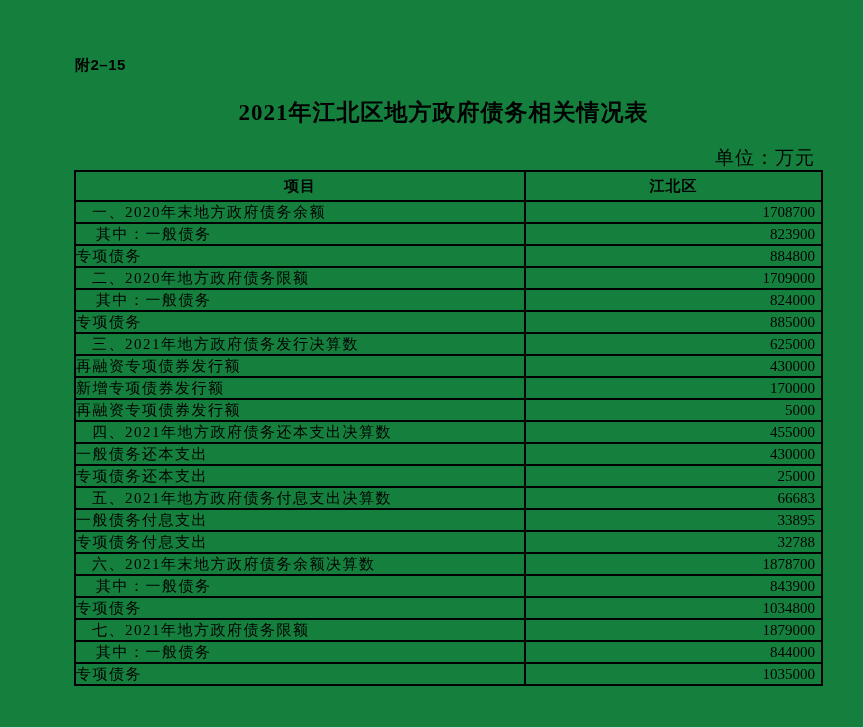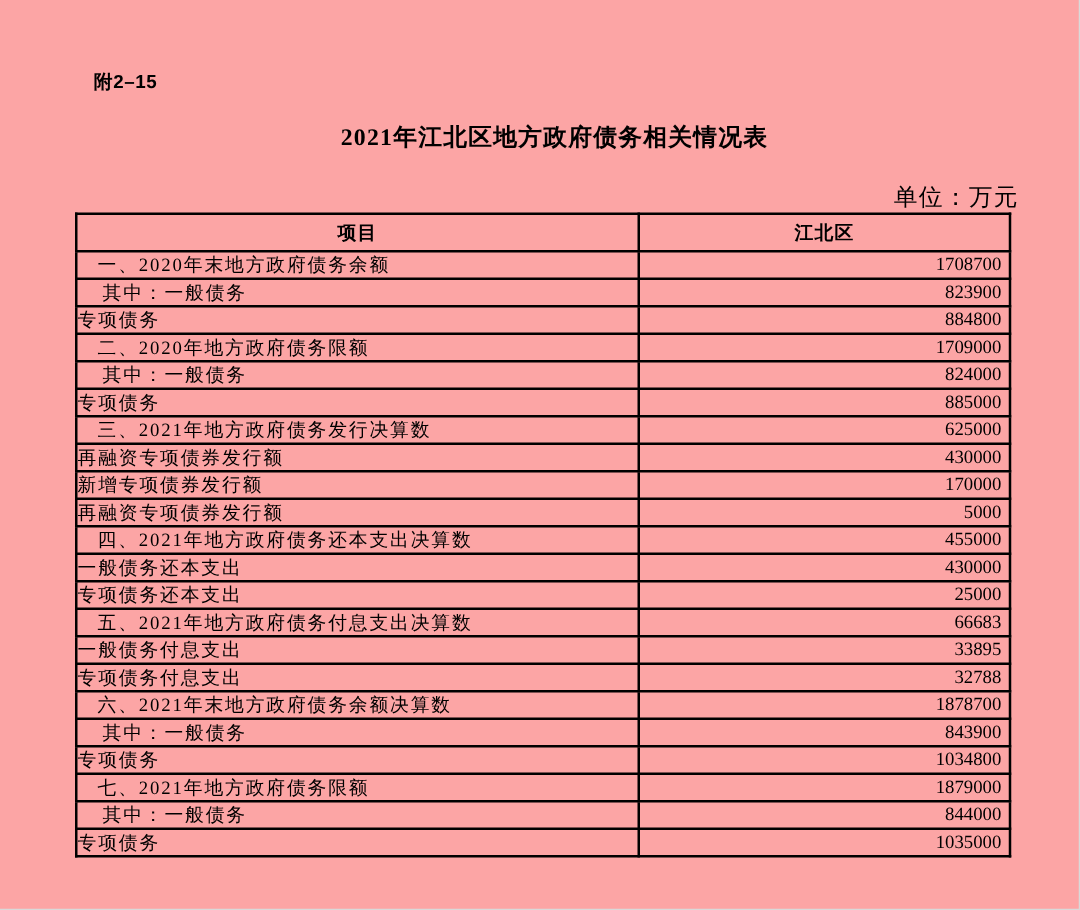--- a/index.html
+++ b/index.html
@@ -6,21 +6,21 @@
     margin: 0;
     padding: 0;
     background: #ffffff;
     font-family: "Liberation Serif", serif;
     color: #000000;
   }
   .page {
     position: relative;
     width: 864px;
     height: 728px;
-    background: #fca5a5;
+    background: #15803d;
     border-right: 1px solid #d9d9d9;
     border-bottom: 1px solid #d9d9d9;
     box-sizing: border-box;
     overflow: hidden;
     text-decoration: underline;
   }
   .doc-label {
     position: absolute;
     left: 75px;
     top: 56px;
@@ -28,36 +28,36 @@
     font-weight: bold;
     font-size: 15px;
     letter-spacing: 0.5px;
   }
   .doc-title {
     position: absolute;
     left: 70px;
     top: 97px;
     width: 747px;
     text-align: center;
-    font-size: 19px;
+    font-size: 23px;
     font-weight: bold;
     letter-spacing: 1px;
   }
   .unit-label {
     position: absolute;
     left: 70px;
     top: 145px;
     width: 745px;
     text-align: right;
     font-size: 19px;
     letter-spacing: 1px;
   }
   table.debt-table {
     position: absolute;
-    left: 60px;
+    left: 74px;
     top: 170px;
     width: 747px;
     border-collapse: collapse;
     table-layout: fixed;
   }
   .debt-table th,
   .debt-table td {
     border: 2px solid #000000;
     overflow: hidden;
     white-space: nowrap;

